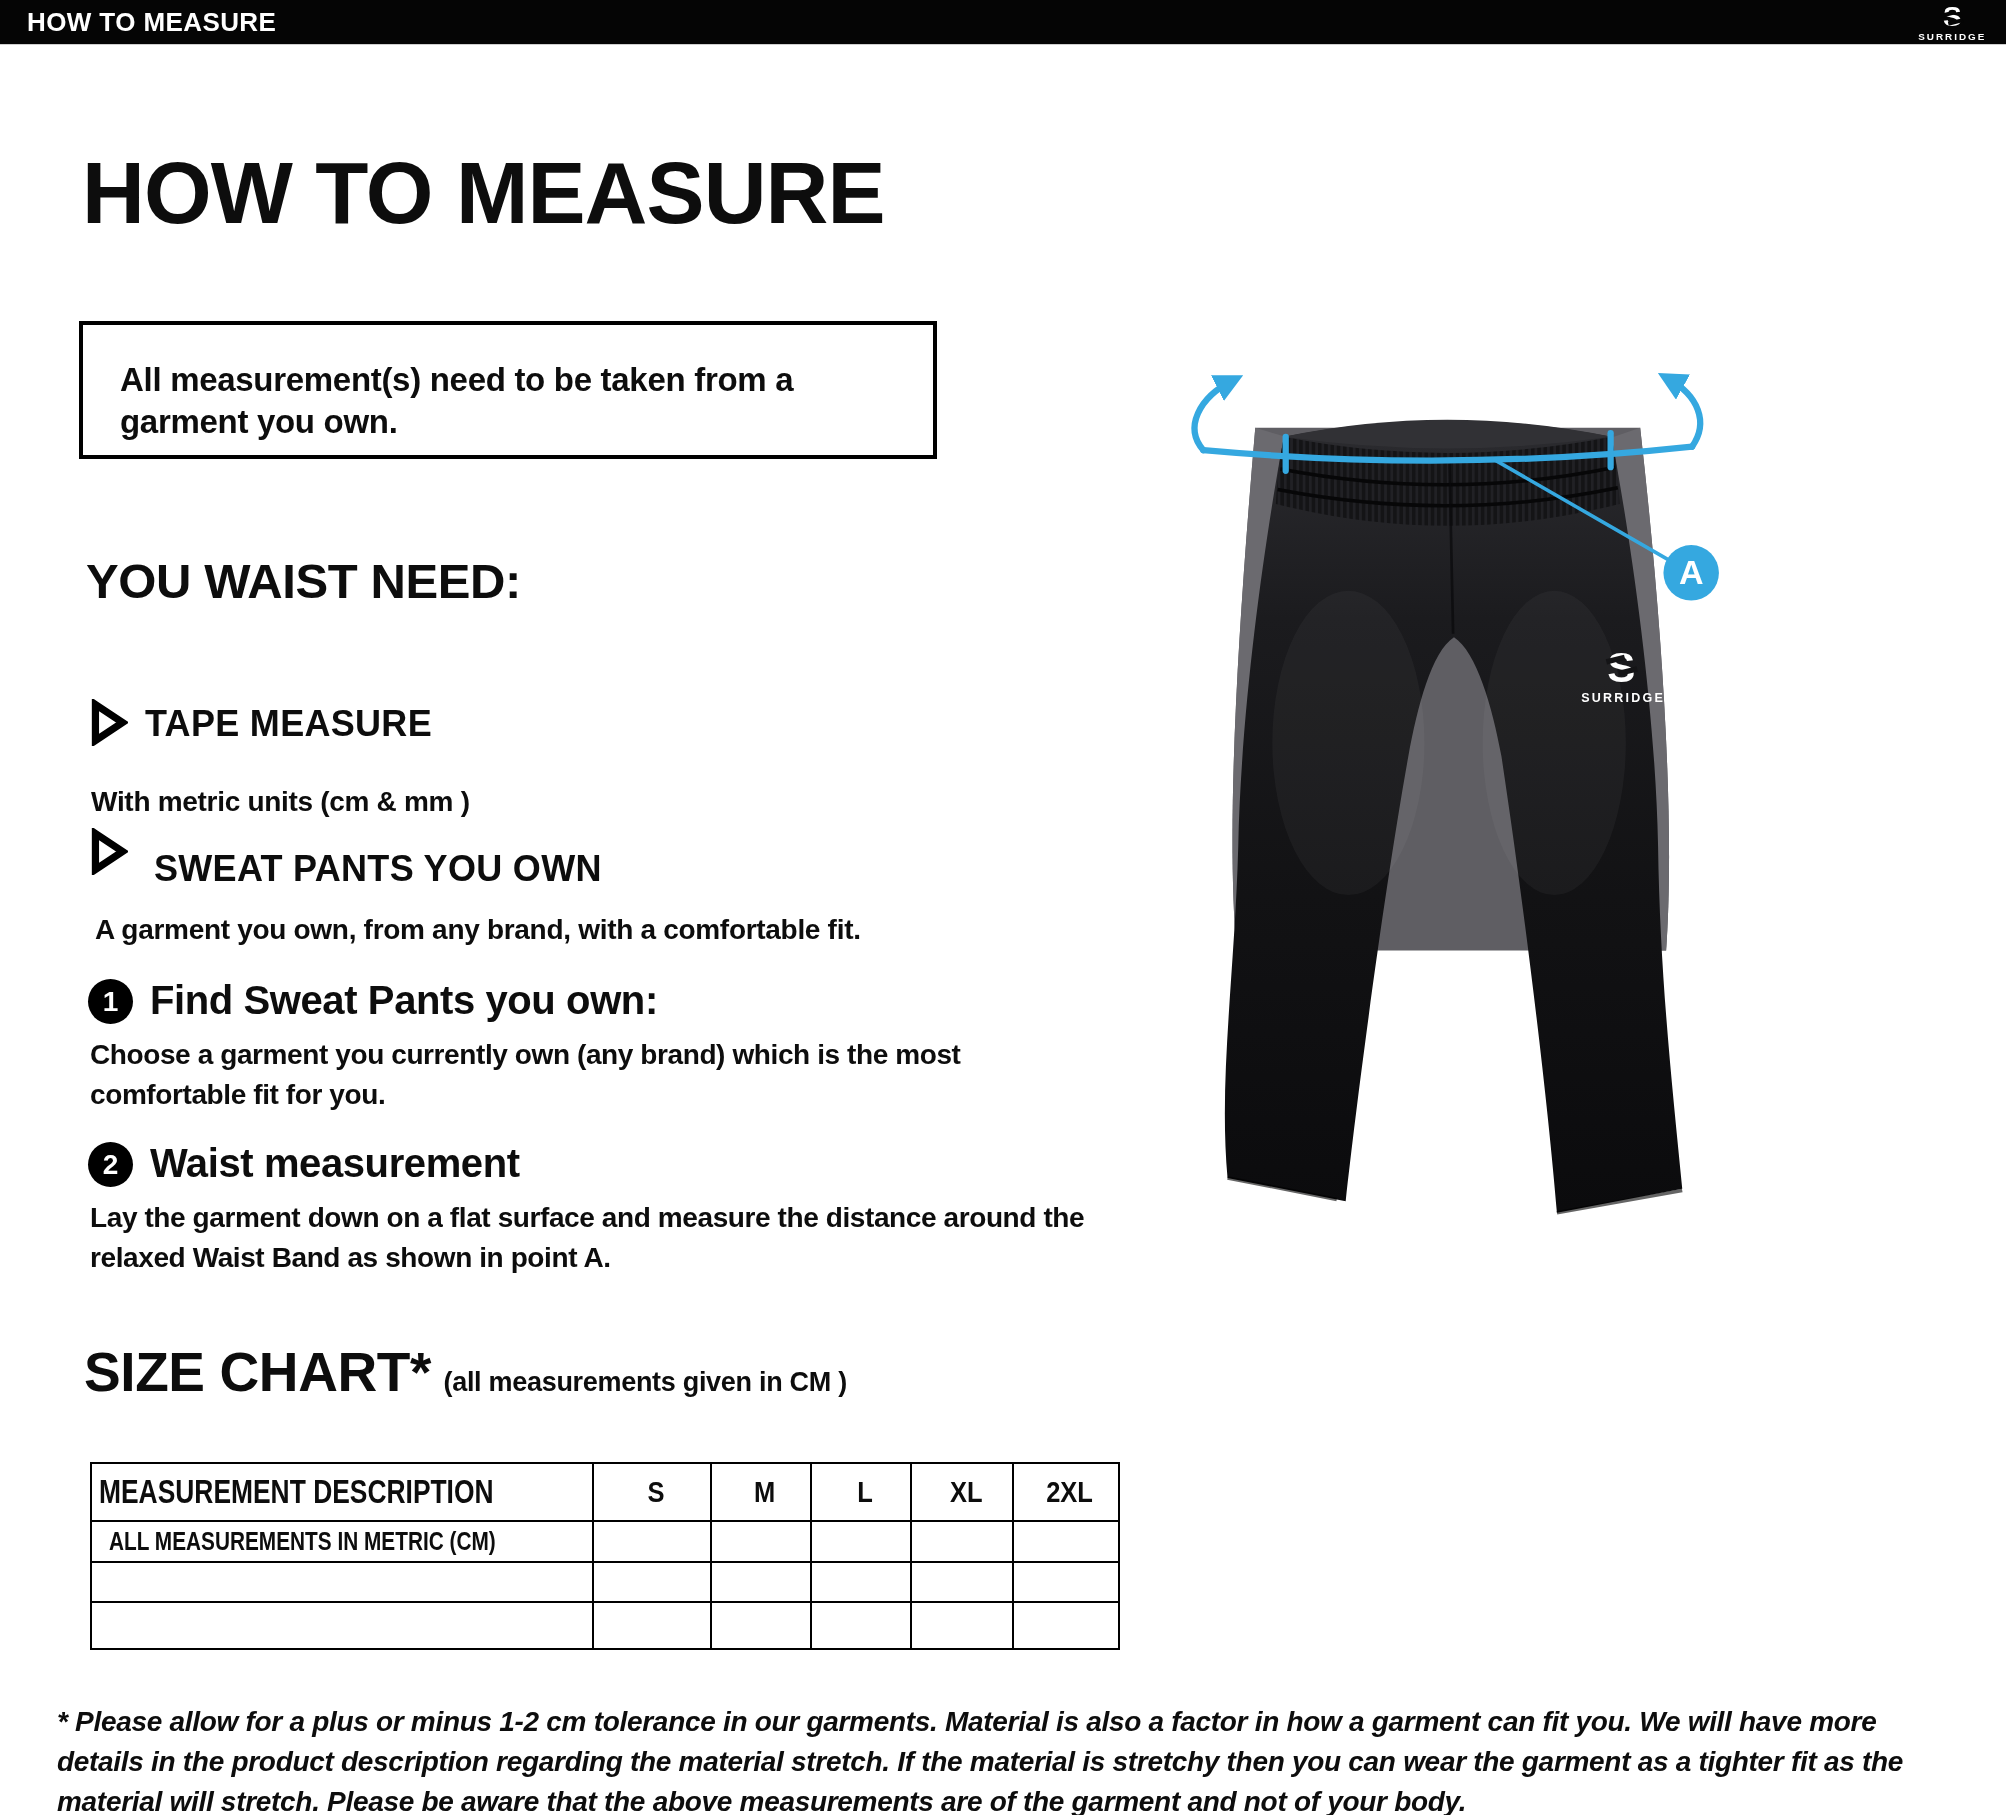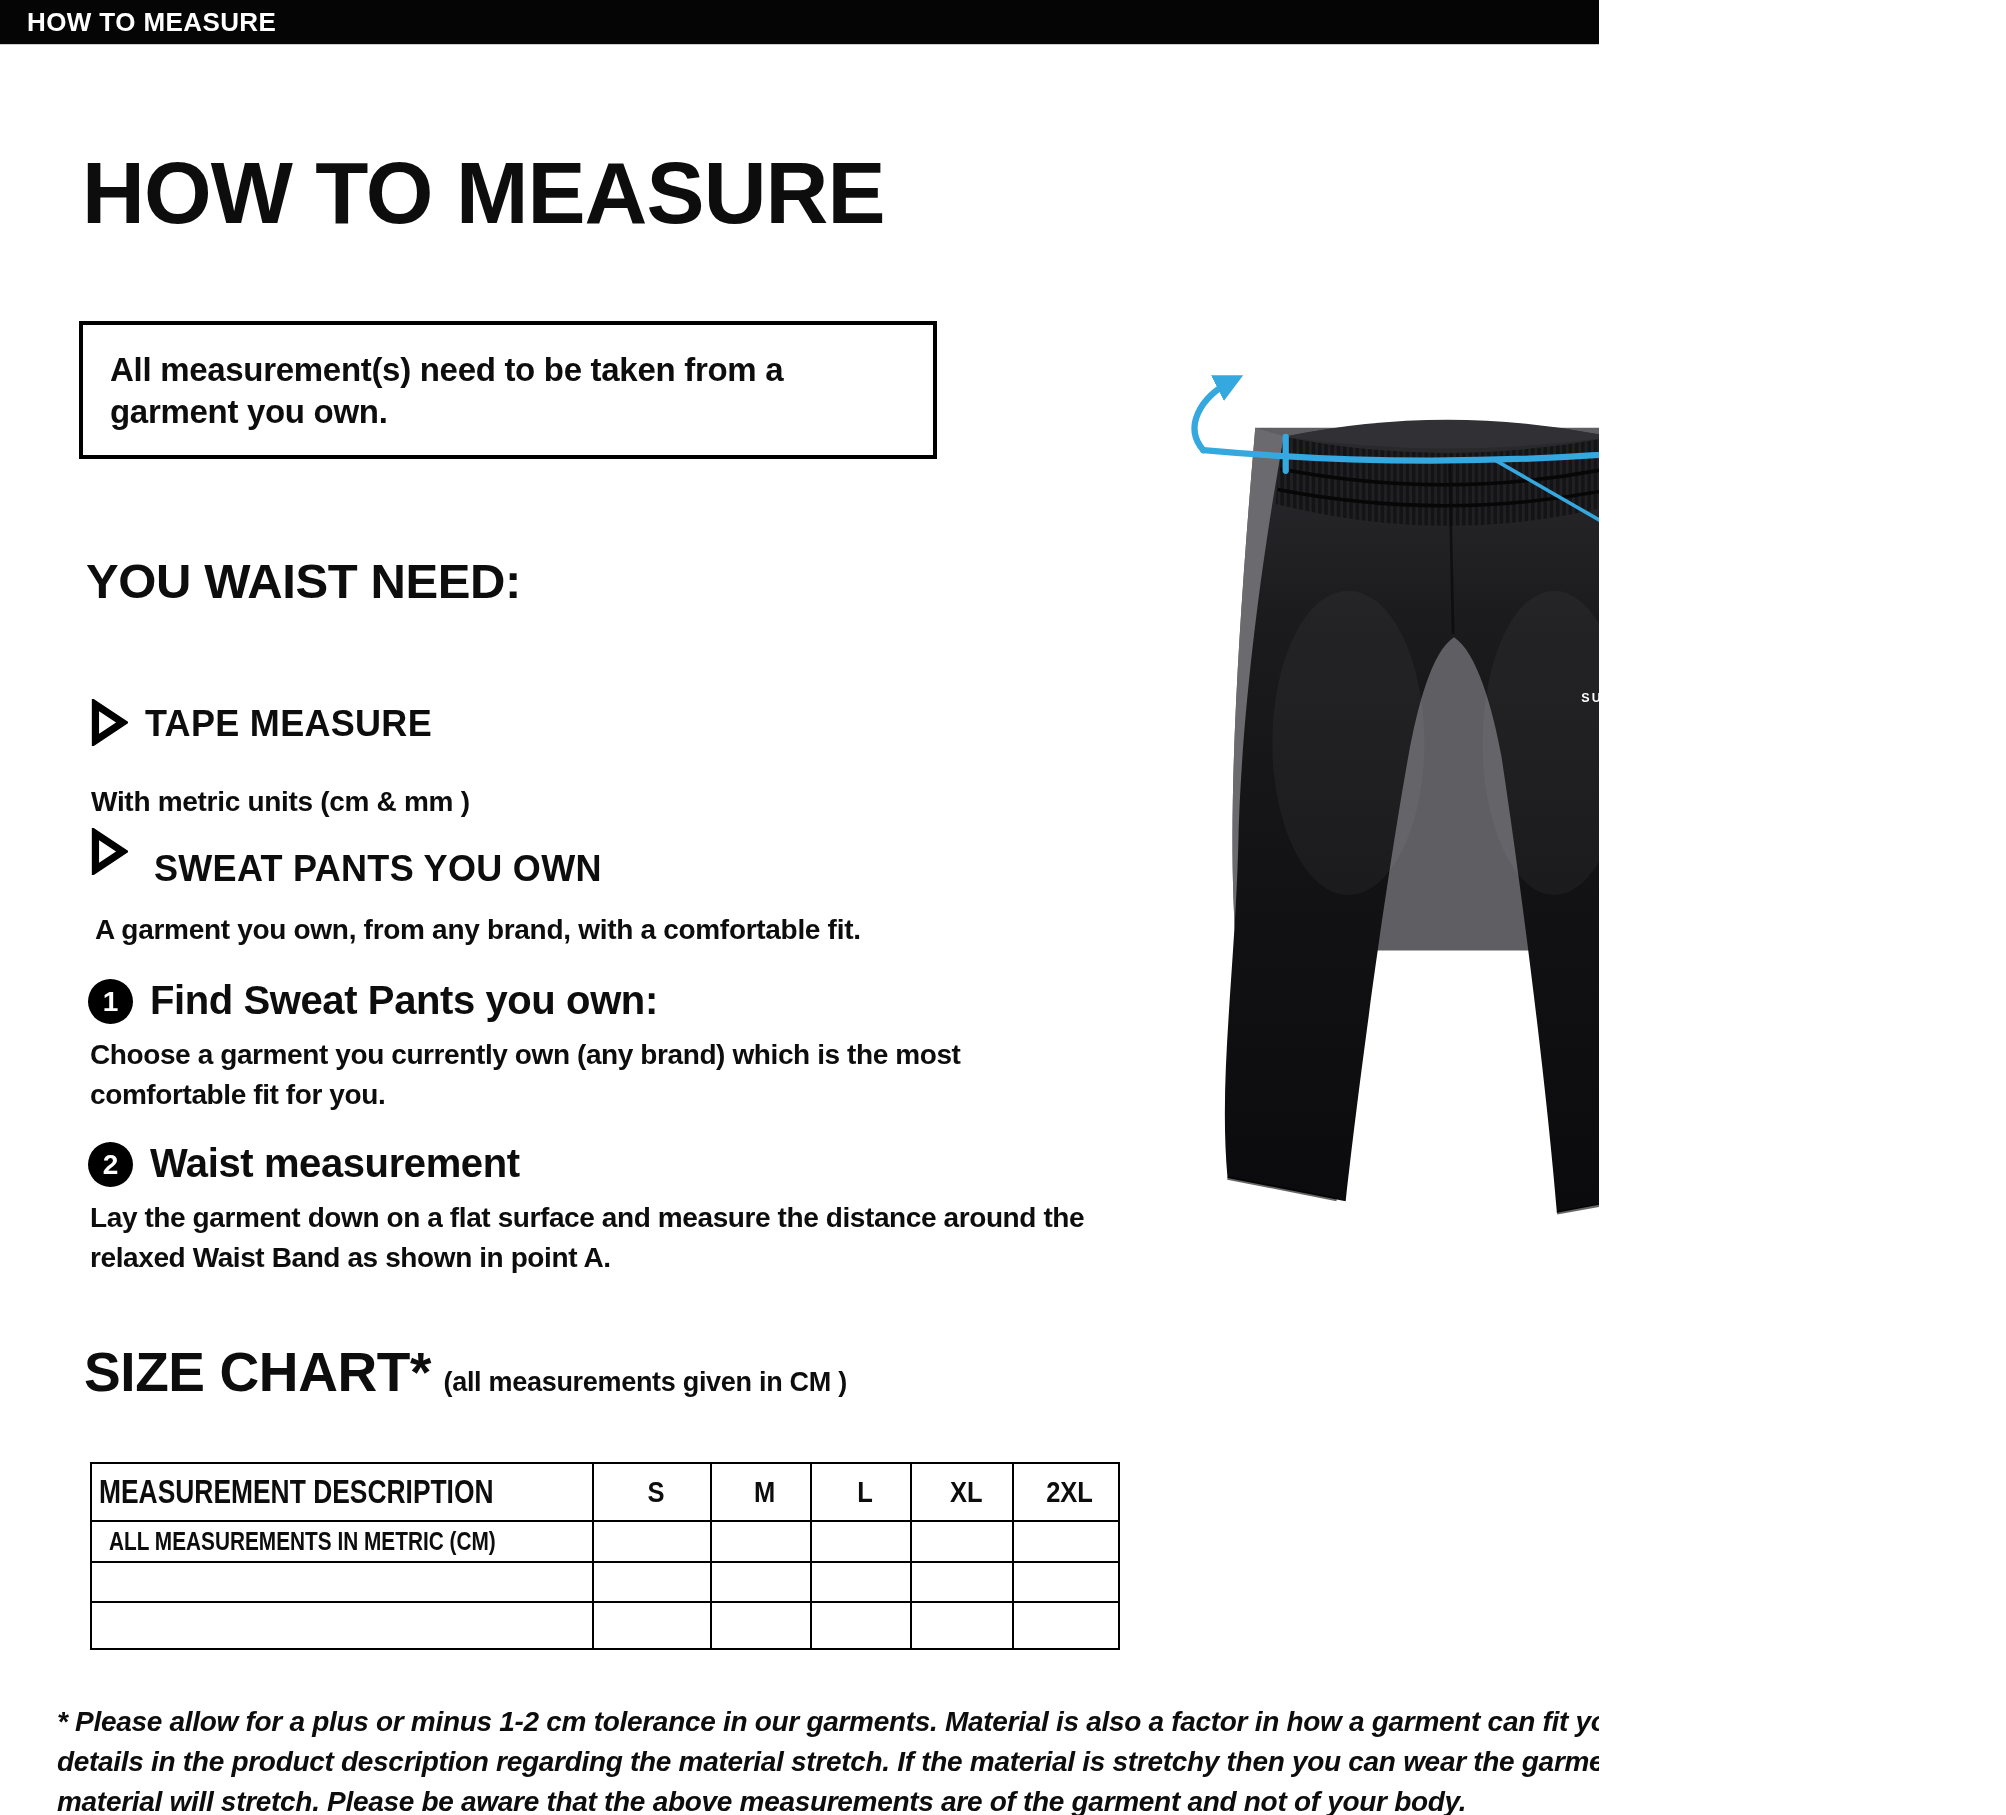--- a/index.html
+++ b/index.html
@@ -1,35 +1,35 @@
 <!DOCTYPE html>
 <html style="font-size:14.3px"><head>
 <meta charset="utf-8">
 <style>
   html,body{margin:0;padding:0;background:#fff;}
-  #canvas{position:relative;width:1599px;height:1815px;background:#fff;overflow:hidden;
+  #canvas{position:relative;width:2006px;height:1815px;background:#fff;overflow:hidden;
           font-family:"Liberation Sans",sans-serif;color:#0d0d0d;}
 
   
   .topbar{position:absolute;left:0;top:0;width:2006px;height:45px;background:#050505;
           border-bottom:1.8px solid #cfcfcf;display:flex;align-items:center;justify-content:space-between;
           box-sizing:border-box;padding:0 19.7px 0 27px;}
   .topbar-title{color:#fff;font-size:26px;font-weight:800;letter-spacing:0.4px;}
   .brand{display:flex;flex-direction:column;align-items:center;line-height:1;margin-top:1.8px;}
   .smark{position:relative;display:inline-block;font-size:28px;font-weight:800;color:#fff;line-height:.95;}
   .smark .cut{position:absolute;height:3.6px;width:15px;background:#050505;transform:rotate(-14deg);}
   .smark .c1{left:-1.8px;top:8px;}
   .smark .c2{left:5.4px;top:16px;}
   .brand-text{color:#fff;font-size:9.9px;font-weight:700;letter-spacing:2px;margin-top:1.8px;}
 
   
   .h1{position:absolute;left:82px;top:91px;font-size:87px;font-weight:800;letter-spacing:-0.9px;line-height:1;}
   .notice{position:absolute;left:79px;top:321px;width:858px;height:138px;border:4.5px solid #000;
           box-sizing:border-box;padding:21.5px 25px;}
-  .notice p{margin:2px;font-size:33px;font-weight:700;line-height:1.3;letter-spacing:-0.3px;}
+  .notice p{margin:12px;font-size:33px;font-weight:700;line-height:1.3;letter-spacing:-0.3px;}
   .ywn{position:absolute;left:86px;top:553px;font-size:49px;font-weight:800;letter-spacing:-0.4px;margin:0;}
 
   .tri{position:absolute;width:38px;height:47px;}
   .need-title{position:absolute;font-size:36px;font-weight:800;letter-spacing:0.3px;}
   .need-desc{position:absolute;font-size:28px;font-weight:700;letter-spacing:-0.3px;margin-top:27px;}
 
   .stepnum{position:absolute;width:45px;height:45px;border-radius:50%;background:#000;color:#fff;
            display:flex;align-items:center;justify-content:center;font-size:28px;font-weight:800;}
   .step-title{position:absolute;font-size:40px;font-weight:800;letter-spacing:-0.4px;}
   .step-desc{position:absolute;font-size:28px;font-weight:700;letter-spacing:-0.4px;line-height:1.42;}

